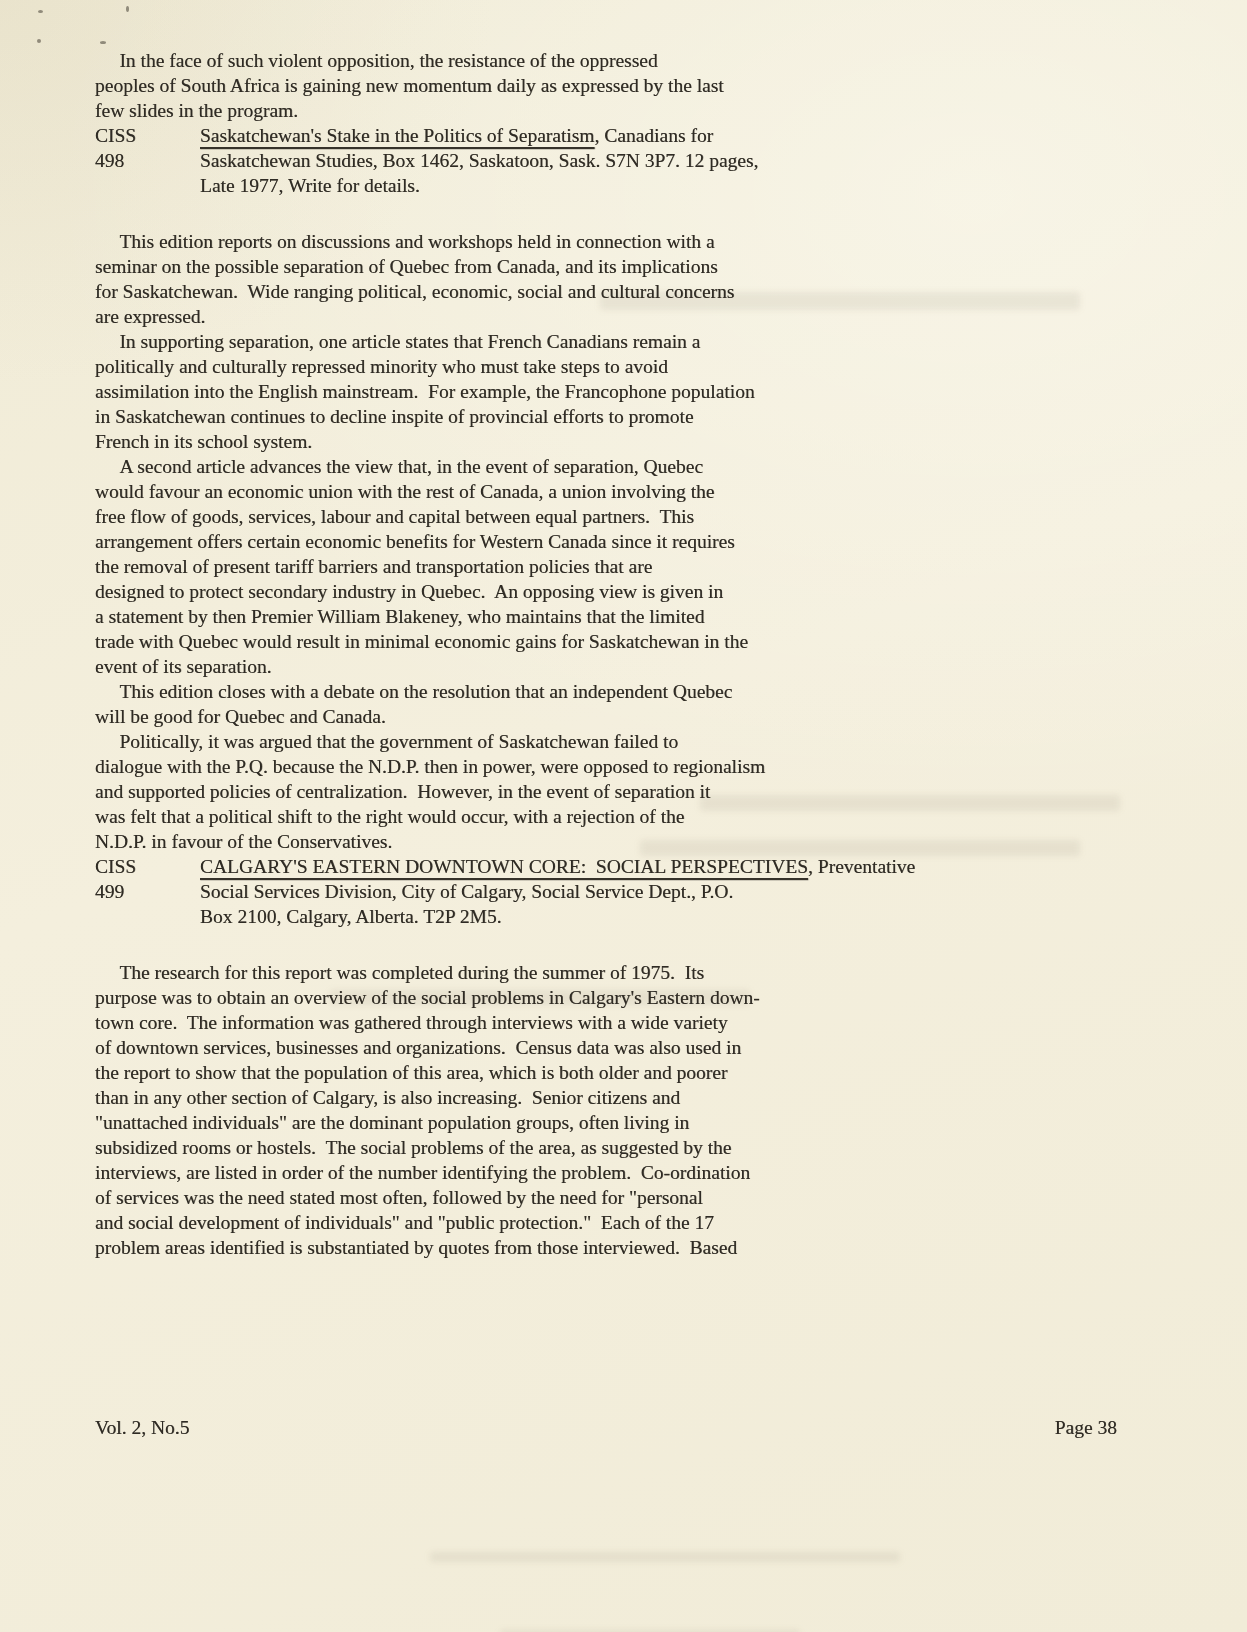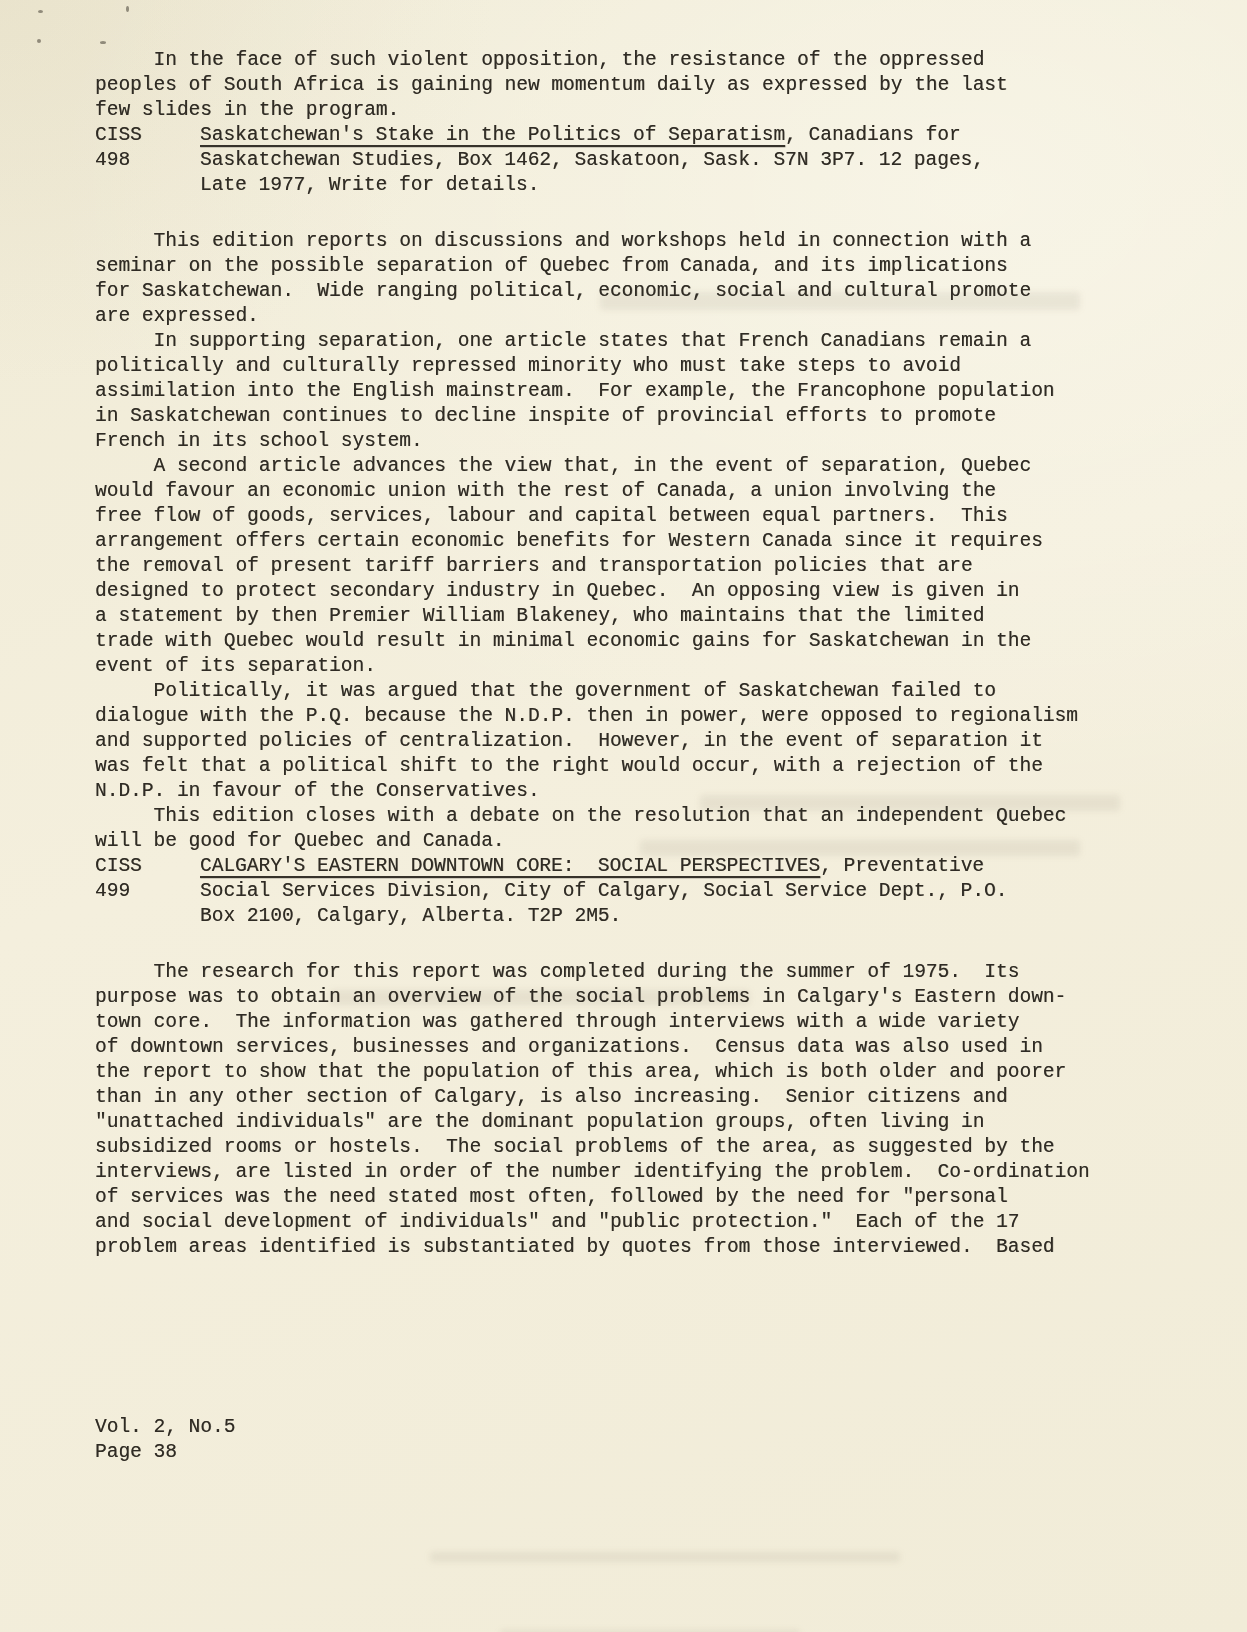--- a/index.html
+++ b/index.html
@@ -9,21 +9,21 @@
   }
   .page {
     position: relative;
     width: 1247px;
     height: 1632px;
     overflow: hidden;
     background:
       radial-gradient(1500px 1000px at 78% 12%, rgba(255,255,248,0.40), rgba(255,255,248,0) 62%),
       radial-gradient(900px 700px at 0% 0%, rgba(210,200,170,0.22), rgba(210,200,170,0) 55%),
       linear-gradient(160deg, #f0ebd6 0%, #f4efdd 45%, #f1ecd8 100%);
-    font-family: Liberation Mono, monospace;
+    font-family: Liberation Serif, serif;
     font-size: 19.5px;
     line-height: 25px;
     color: #2f2b24;
     text-shadow: 0.35px 0.35px 0.45px rgba(42,38,30,0.55);
   }
   .content {
     position: absolute;
     left: 95px;
     top: 48px;
     width: 1022px;
@@ -52,21 +52,20 @@
     text-decoration-color: #36322a;
   }
   .intro { margin-bottom: 0; }
   .footer {
     position: absolute;
     left: 95px;
     top: 1415px;
     width: 1022px;
     display: flex;
     justify-content: space-between;
-    flex-direction: column;
   }
   
   .speck {
     position: absolute;
     background: rgba(70,64,52,0.55);
     border-radius: 50%;
   }
   .ghost {
     position: absolute;
     background: rgba(118,108,84,0.10);
@@ -100,43 +99,43 @@
     <div class="entry">
       <div class="entry-label">CISS
 498</div>
       <div class="entry-body"><span class="u">Saskatchewan's Stake in the Politics of Separatism</span><span>, Canadians for</span>
 <span class="pre">Saskatchewan Studies, Box 1462, Saskatoon, Sask. S7N 3P7. 12 pages,
 Late 1977, Write for details.</span></div>
     </div>
 
     <p>     This edition reports on discussions and workshops held in connection with a
 seminar on the possible separation of Quebec from Canada, and its implications
-for Saskatchewan.  Wide ranging political, economic, social and cultural promote
+for Saskatchewan.  Wide ranging political, economic, social and cultural concerns
 are expressed.</p>
     <p>     In supporting separation, one article states that French Canadians remain a
 politically and culturally repressed minority who must take steps to avoid
 assimilation into the English mainstream.  For example, the Francophone population
 in Saskatchewan continues to decline inspite of provincial efforts to promote
 French in its school system.</p>
     <p>     A second article advances the view that, in the event of separation, Quebec
 would favour an economic union with the rest of Canada, a union involving the
 free flow of goods, services, labour and capital between equal partners.  This
 arrangement offers certain economic benefits for Western Canada since it requires
 the removal of present tariff barriers and transportation policies that are
 designed to protect secondary industry in Quebec.  An opposing view is given in
 a statement by then Premier William Blakeney, who maintains that the limited
 trade with Quebec would result in minimal economic gains for Saskatchewan in the
 event of its separation.</p>
+    <p>     This edition closes with a debate on the resolution that an independent Quebec
+will be good for Quebec and Canada.</p>
     <p>     Politically, it was argued that the government of Saskatchewan failed to
 dialogue with the P.Q. because the N.D.P. then in power, were opposed to regionalism
 and supported policies of centralization.  However, in the event of separation it
 was felt that a political shift to the right would occur, with a rejection of the
 N.D.P. in favour of the Conservatives.</p>
-    <p>     This edition closes with a debate on the resolution that an independent Quebec
-will be good for Quebec and Canada.</p>
 
     <div class="entry">
       <div class="entry-label">CISS
 499</div>
       <div class="entry-body"><span class="u">CALGARY'S EASTERN DOWNTOWN CORE:  SOCIAL PERSPECTIVES</span><span>, Preventative</span>
 <span class="pre">Social Services Division, City of Calgary, Social Service Dept., P.O.
 Box 2100, Calgary, Alberta. T2P 2M5.</span></div>
     </div>
 
     <p>     The research for this report was completed during the summer of 1975.  Its

